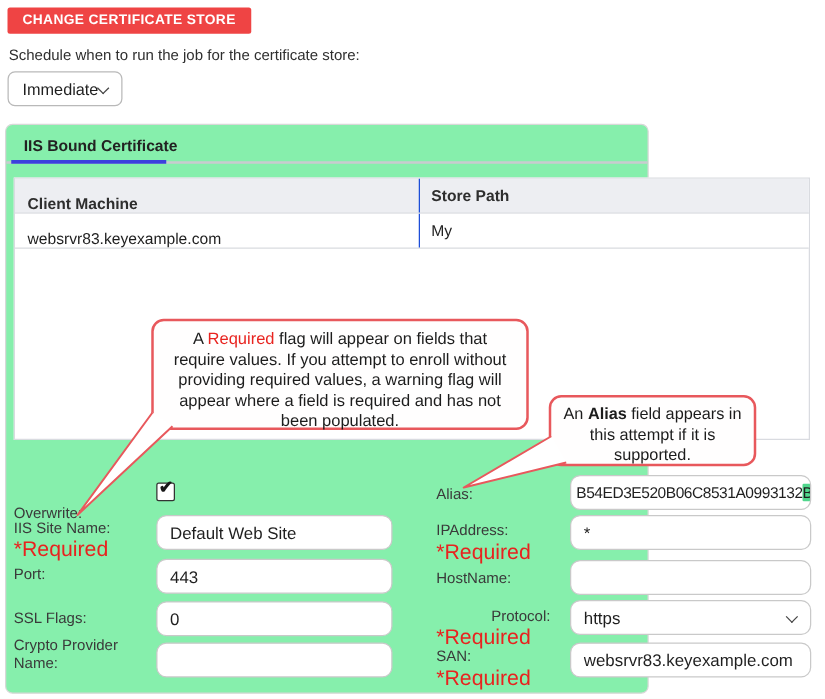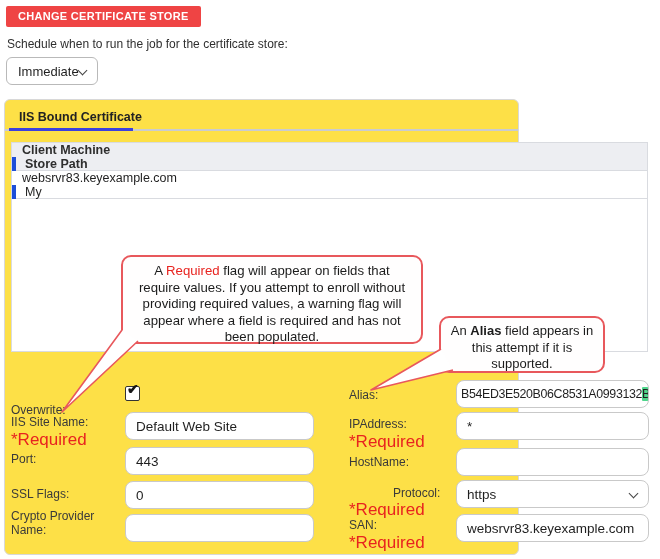--- a/index.html
+++ b/index.html
@@ -12,39 +12,39 @@
     padding:0 12px;border-radius:2px;white-space:nowrap;cursor:default;}
   .sched-label{position:absolute;left:7px;top:37px;font-size:12px;color:#2f2f2f;}
   .select-box{position:absolute;background:#fff;border:1px solid #b9b9b9;border-radius:6px;
     box-sizing:border-box;font-size:13px;color:#1f1f1f;display:flex;align-items:center;
     padding:0 26px 0 11px;cursor:pointer;}
   .sched-select{left:6px;top:57px;width:92px;height:28px;}
   .chev{position:absolute;right:11px;top:9px;width:6px;height:6px;
     border-right:1.7px solid #444;border-bottom:1.7px solid #444;transform:rotate(45deg);}
 
   
-  .panel{position:absolute;left:4px;top:99px;width:515px;height:456px;background:#fde047;
+  .panel{position:absolute;left:4px;top:99px;width:515px;height:456px;background:#86efac;
     border:1px solid #d8d8d8;border-radius:6px;box-sizing:border-box;}
   .tab{position:absolute;left:14px;top:10px;font-size:12.5px;font-weight:bold;color:#222;cursor:pointer;}
   .tab-underline-active{position:absolute;left:4px;top:28px;width:124px;height:3px;z-index:1;}
   .tab-underline-rest{position:absolute;left:0;top:29px;width:100%;height:2px;background:#c9cbcf;}
 
   
   .tablebox{position:absolute;left:6px;top:42px;width:637px;height:210px;
     border:1px solid #d9dbe0;box-sizing:border-box;background:#fff;}
   .toolbar{height:30px;background:#edeef2;border-bottom:1px solid #d9dbe0;
     display:flex;align-items:center;box-sizing:border-box;padding:0 10px;}
   .remove-btn{font-size:10.5px;color:#a6abb3;background:#f6f7f9;border:1px solid #cdd0d6;
     border-radius:3px;padding:3px 9px;letter-spacing:.4px;cursor:default;}
   .total{margin-left:auto;font-size:12px;color:#2e2e2e;}
-  .thead,.trow{display:flex;box-sizing:border-box;border-bottom:1px solid #d9dbe0;height:28px;align-items:flex-start;flex-direction:column;}
+  .thead,.trow{display:flex;box-sizing:border-box;border-bottom:1px solid #d9dbe0;height:28px;align-items:flex-end;}
   .thead{background:#edeef2;font-weight:bold;font-size:12.5px;color:#2e2e2e;}
   .trow{background:#fff;font-size:12.5px;color:#1f1f1f;cursor:pointer;}
   .c1{width:323px;padding-left:10px;box-sizing:border-box;}
-  .c2{flex:1;padding-left:9px;border-left:4px solid #1d4ed8;align-self:stretch;display:flex;align-items:center;}
+  .c2{flex:1;padding-left:9px;border-left:1px solid #1d4ed8;align-self:stretch;display:flex;align-items:center;}
 
   
   .callout{position:absolute;background:#fffefe;border:2px solid #e8585c;border-radius:10px;
     box-sizing:border-box;text-align:center;color:#1c1c1c;z-index:3;}
   .callout-required{left:116px;top:155px;width:302px;height:89px;font-size:13.2px;
     line-height:16.6px;padding:6px 10px;}
   .callout-alias{left:434px;top:216px;width:166px;height:57px;font-size:13px;
     line-height:16.5px;padding:5px 6px;}
   .red-word{color:#e8231f;}
   .bold-word{font-weight:bold;}

